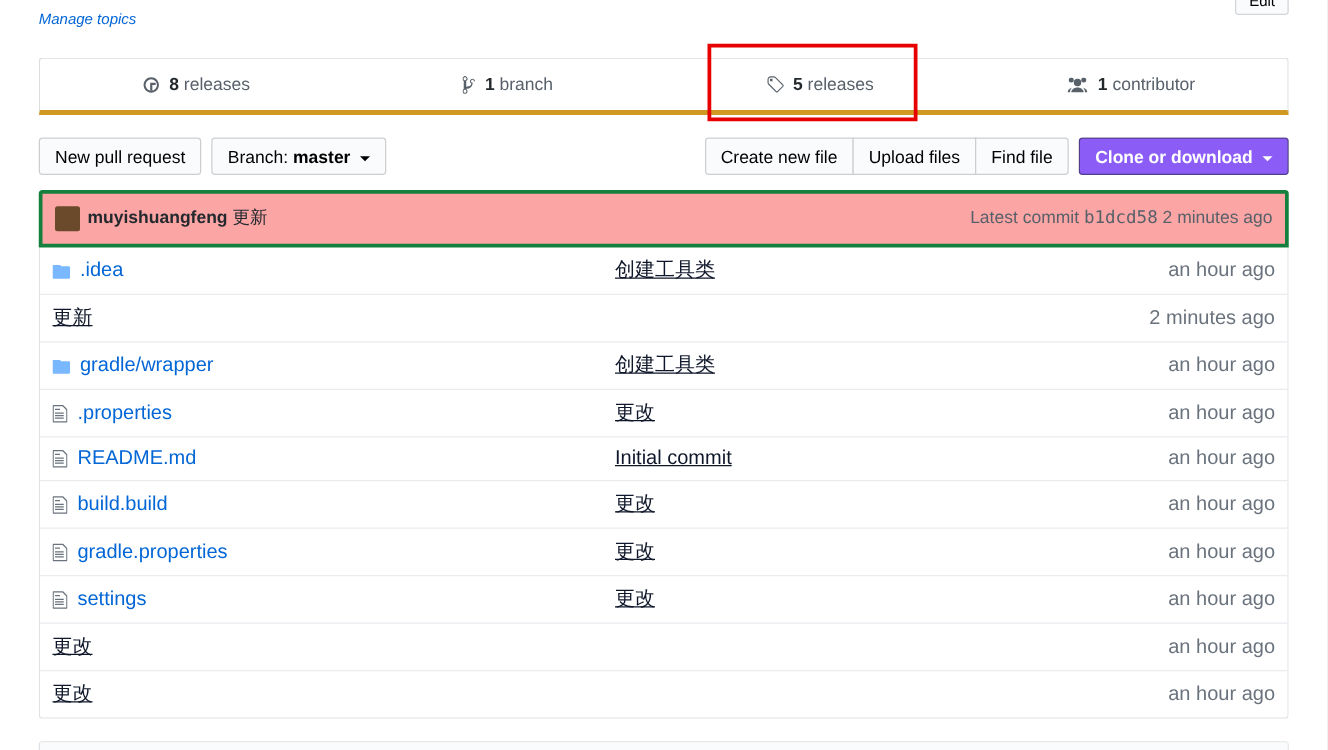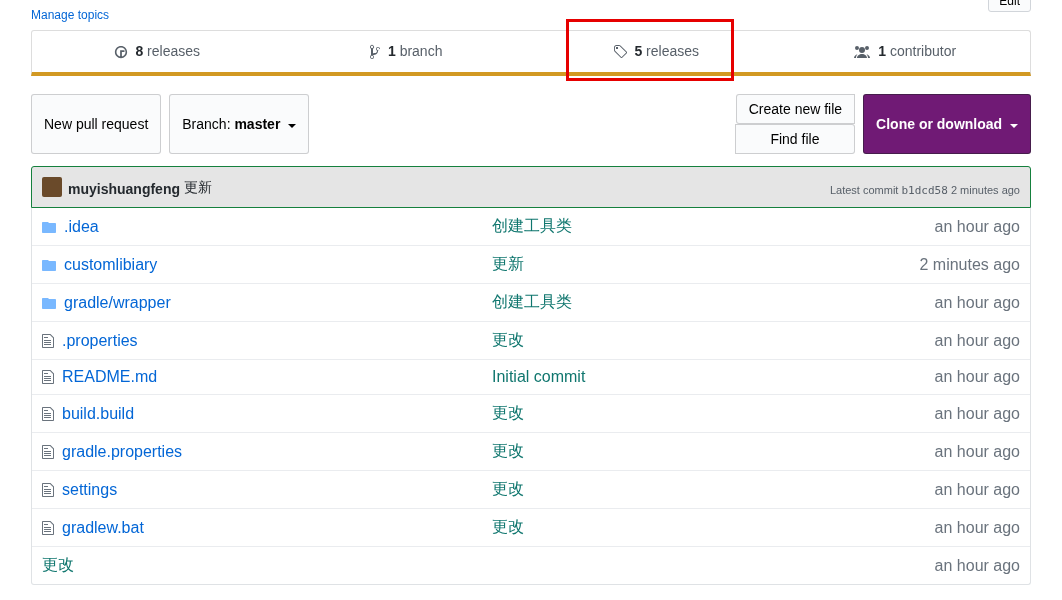--- a/index.html
+++ b/index.html
@@ -15,23 +15,24 @@
     padding: 0 10px;
   }
   .top-desc {
     color: #555;
     font-size: 16px;
     margin-bottom: 6px;
   }
   .manage-topics {
     color: #0366d6;
     font-size: 12px;
-    margin-bottom: 8px;
+    margin-bottom: 24px;
     display: inline-block;
     cursor: pointer;
+    font-style: italic;
   }
   .edit-btn {
     float: right;
     border: 1px solid #d1d5da;
     border-radius: 3px;
     background: #fafbfc;
     padding: 3px 10px;
     font-size: 12px;
     margin-top: -10px;
   }
@@ -76,74 +77,74 @@
   .toolbar-left, .toolbar-right { display: flex; gap: 8px; }
   .btn {
     border: 1px solid rgba(27,31,35,0.2);
     border-radius: 3px;
     background: #fafbfc;
     padding: 6px 12px;
     font-size: 14px;
     cursor: pointer;
     white-space: nowrap;
   }
-  .btn-group { display: flex; flex-direction: column; }
+  .btn-group { display: flex; }
   .btn-group .btn { border-radius: 0; margin-left: -1px; }
   .btn-group .btn:first-child { border-radius: 3px 0 0 3px; margin-left: 0; }
   .btn-group .btn:last-child { border-radius: 0 3px 3px 0; }
   .btn-primary {
-    background: #701a75;
+    background: #8b5cf6;
     color: #fff;
     border-color: rgba(27,31,35,0.5);
     font-weight: 600;
   }
   .caret {
     display: inline-block;
     width: 0; height: 0;
     border-left: 4px solid transparent;
     border-right: 4px solid transparent;
     border-top: 4px solid currentColor;
     margin-left: 4px;
     vertical-align: middle;
   }
   .commit-tease {
     display: flex;
-    align-items: flex-end;
+    align-items: flex-start;
     padding: 10px;
-    background: #e5e5e5;
-    border: 1px solid #15803d;
+    background: #fca5a5;
+    border: 3px solid #15803d;
     border-radius: 3px 3px 0 0;
     font-size: 14px;
   }
   .avatar {
     width: 20px; height: 20px;
     background: #6a4a2a;
     margin-right: 6px;
     display: inline-block;
     border-radius: 2px;
   }
   .commit-tease .author { font-weight: 600; }
   .commit-tease .msg { margin-left: 4px; }
-  .commit-tease .right { margin-left: auto; color: #586069; font-size: 11px; }
+  .commit-tease .right { margin-left: auto; color: #586069; font-size: 14px; }
   .commit-tease .sha { font-family: SFMono-Regular, Consolas, monospace; color: #586069; }
   .files {
     border: 1px solid #dfe2e5;
     border-top: none;
     border-radius: 0 0 3px 3px;
   }
   .file-row {
     display: flex;
     padding: 8px 10px;
     border-top: 1px solid #eaecef;
     font-size: 16px;
     align-items: center;
   }
   .file-row:first-child { border-top: none; }
   .col-name { flex: 0 0 450px; display: flex; align-items: center; }
-  .col-msg { flex: 1; color: #0f766e; }
+  .col-msg { flex: 1; color: #0f172a; text-decoration: underline; }
   .col-age { flex: 0 0 140px; text-align: right; color: #6a737d; }
   .file-link { color: #0366d6; cursor: pointer; }
   .file-link .sub { color: #0366d6; }
   .dir-icon, .file-icon-svg { margin-right: 8px; flex-shrink: 0; }
   .readme-box {
     margin-top: 18px;
     border: 1px solid #dfe2e5;
     border-radius: 3px;
   }
   .readme-header {
@@ -203,20 +204,21 @@
       <button class="btn">New pull request</button>
       <button class="btn">
         <span>Branch:</span>
         <b>master</b>
         <span class="caret"></span>
       </button>
     </div>
     <div class="toolbar-right">
       <div class="btn-group">
         <button class="btn">Create new file</button>
+        <button class="btn">Upload files</button>
         <button class="btn">Find file</button>
       </div>
       <button class="btn btn-primary">
         <span>Clone or download</span>
         <span class="caret"></span>
       </button>
     </div>
   </div>
 
   <div class="commit-tease">
@@ -235,34 +237,28 @@
         <div class="col-name">
           <svg class="dir-icon" width="14" height="14" viewBox="0 0 14 14">
             <path fill="#79b8ff" d="M13 3H7L6 2H1c-.55 0-1 .45-1 1v9c0 .55.45 1 1 1h12c.55 0 1-.45 1-1V4c0-.55-.45-1-1-1z"></path>
           </svg>
           <span class="file-link">.idea</span>
         </div>
         <div class="col-msg">创建工具类</div>
         <div class="col-age">an hour ago</div>
       </div>
       <div class="file-row">
+        <div class="col-msg">更新</div>
+        <div class="col-age">2 minutes ago</div>
+      </div>
+      <div class="file-row">
         <div class="col-name">
           <svg class="dir-icon" width="14" height="14" viewBox="0 0 14 14">
             <path fill="#79b8ff" d="M13 3H7L6 2H1c-.55 0-1 .45-1 1v9c0 .55.45 1 1 1h12c.55 0 1-.45 1-1V4c0-.55-.45-1-1-1z"></path>
           </svg>
-          <span class="file-link">customlibiary</span>
-        </div>
-        <div class="col-msg">更新</div>
-        <div class="col-age">2 minutes ago</div>
-      </div>
-      <div class="file-row">
-        <div class="col-name">
-          <svg class="dir-icon" width="14" height="14" viewBox="0 0 14 14">
-            <path fill="#79b8ff" d="M13 3H7L6 2H1c-.55 0-1 .45-1 1v9c0 .55.45 1 1 1h12c.55 0 1-.45 1-1V4c0-.55-.45-1-1-1z"></path>
-          </svg>
           <span class="file-link">gradle<span class="sub">/wrapper</span></span>
         </div>
         <div class="col-msg">创建工具类</div>
         <div class="col-age">an hour ago</div>
       </div>
       <div class="file-row">
         <div class="col-name">
           <svg class="file-icon-svg" width="12" height="16" viewBox="0 0 12 16">
             <path fill="#6a737d" d="M6 5H2V4h4v1zM2 8h7V7H2v1zm0 2h7V9H2v1zm0 2h7v-1H2v1zm10-7.5V14c0 .55-.45 1-1 1H1c-.55 0-1-.45-1-1V2c0-.55.45-1 1-1h7.5L12 4.5zM11 5L8 2H1v12h10V5z"></path>
           </svg>
@@ -305,26 +301,20 @@
         <div class="col-name">
           <svg class="file-icon-svg" width="12" height="16" viewBox="0 0 12 16">
             <path fill="#6a737d" d="M6 5H2V4h4v1zM2 8h7V7H2v1zm0 2h7V9H2v1zm0 2h7v-1H2v1zm10-7.5V14c0 .55-.45 1-1 1H1c-.55 0-1-.45-1-1V2c0-.55.45-1 1-1h7.5L12 4.5zM11 5L8 2H1v12h10V5z"></path>
           </svg>
           <span class="file-link">settings</span>
         </div>
         <div class="col-msg">更改</div>
         <div class="col-age">an hour ago</div>
       </div>
       <div class="file-row">
-        <div class="col-name">
-          <svg class="file-icon-svg" width="12" height="16" viewBox="0 0 12 16">
-            <path fill="#6a737d" d="M6 5H2V4h4v1zM2 8h7V7H2v1zm0 2h7V9H2v1zm0 2h7v-1H2v1zm10-7.5V14c0 .55-.45 1-1 1H1c-.55 0-1-.45-1-1V2c0-.55.45-1 1-1h7.5L12 4.5zM11 5L8 2H1v12h10V5z"></path>
-          </svg>
-          <span class="file-link">gradlew.bat</span>
-        </div>
         <div class="col-msg">更改</div>
         <div class="col-age">an hour ago</div>
       </div>
       <div class="file-row">
         <div class="col-msg">更改</div>
         <div class="col-age">an hour ago</div>
       </div>
     </div>
 
   <div class="readme-box">

